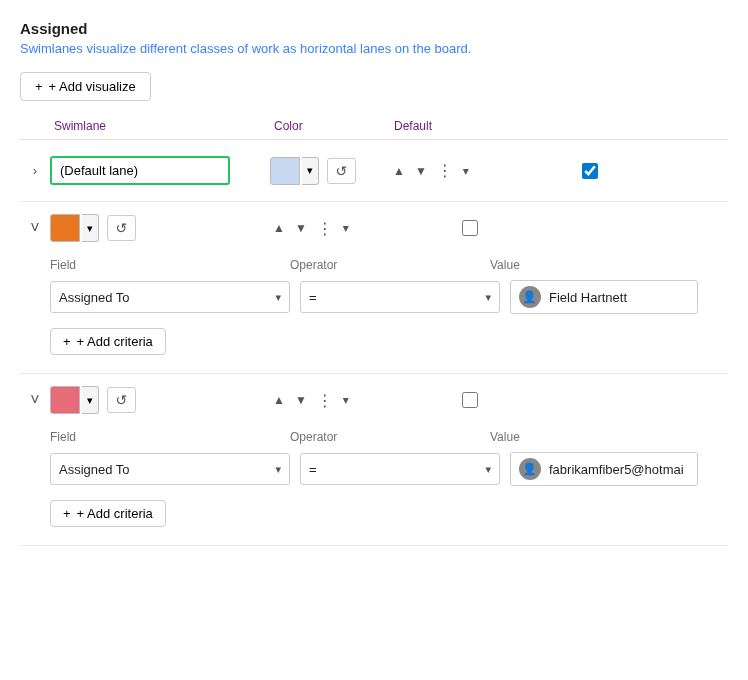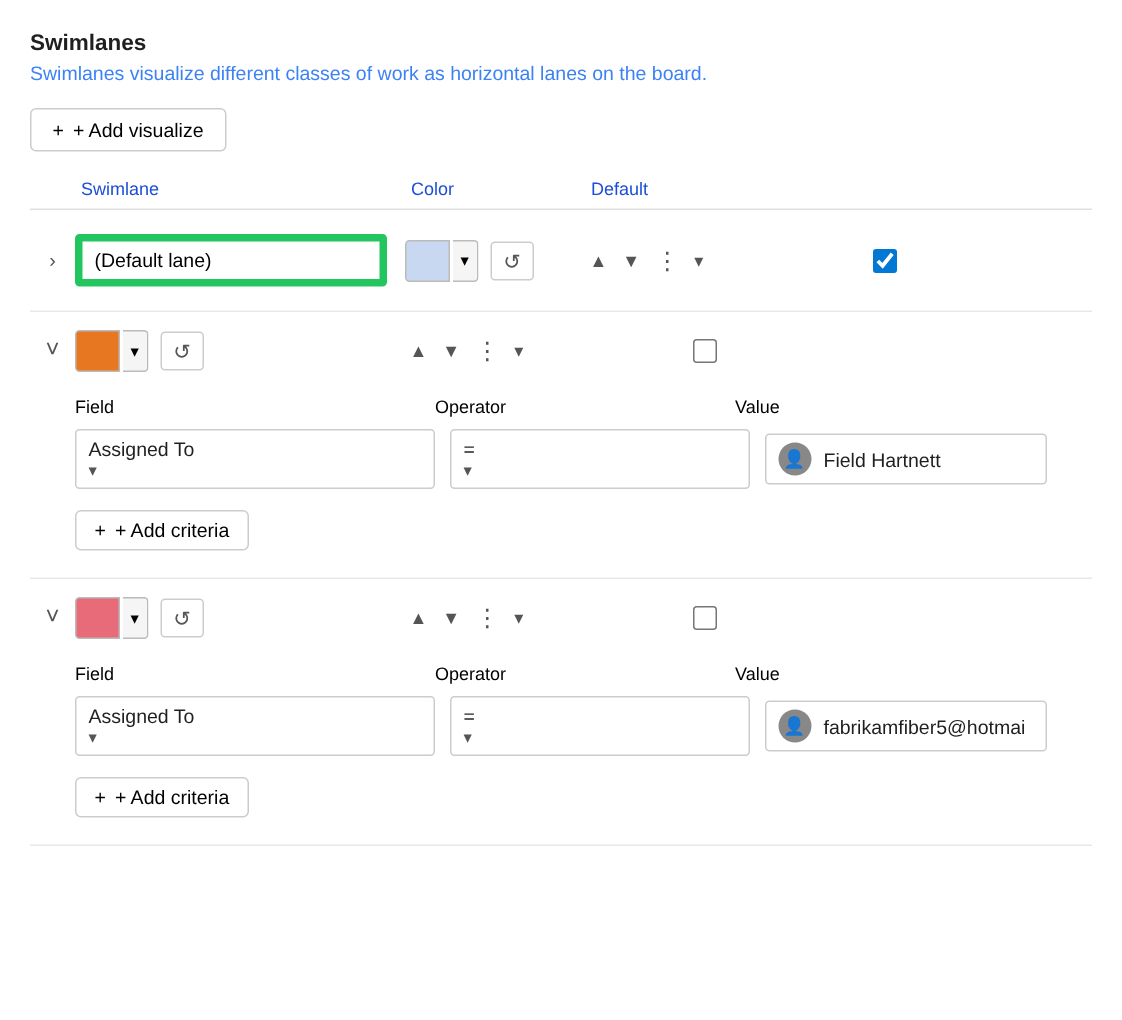--- a/index.html
+++ b/index.html
@@ -23,21 +23,21 @@
       border-radius: 4px;
       cursor: pointer;
       font-size: 13px;
       font-weight: 500;
       margin-bottom: 18px;
     }
     .col-headers {
       display: grid;
       grid-template-columns: 30px 220px 120px 160px 80px;
       font-size: 12px;
-      color: #1d4ed8;
+      color: #701a75;
       padding: 0 0 6px 0;
       border-bottom: 1px solid #e0e0e0;
       margin-bottom: 8px;
     }
     .col-headers span { padding: 0 4px; }
     .swimlane-block {
       border-bottom: 1px solid #e8e8e8;
       margin-bottom: 4px;
       padding-bottom: 8px;
     }
@@ -49,25 +49,25 @@
     }
     .expand-btn {
       background: none;
       border: none;
       cursor: pointer;
       font-size: 13px;
       color: #555;
       padding: 2px 4px;
     }
     .lane-name-input {
-      border: 5px solid #22c55e;
+      border: 2px solid #22c55e;
       border-radius: 3px;
       padding: 5px 8px;
       font-size: 13px;
-      width: 208px;
+      width: 180px;
     }
     .color-row {
       display: flex;
       align-items: center;
       gap: 2px;
     }
     .color-swatch {
       width: 30px;
       height: 28px;
       border: 1px solid #bbb;
@@ -128,41 +128,41 @@
       cursor: pointer;
       accent-color: #0078d4;
     }
     .criteria-section {
       padding: 8px 30px 10px 30px;
     }
     .criteria-labels {
       display: grid;
       grid-template-columns: 240px 200px 1fr;
       font-size: 12px;
-      color: #000000;
+      color: #737373;
       margin-bottom: 8px;
     }
     .criteria-row {
       display: grid;
       grid-template-columns: 240px 200px 1fr;
       gap: 10px;
       align-items: center;
       margin-bottom: 10px;
     }
     .field-select, .operator-select {
       display: flex;
+      align-items: center;
       border: 1px solid #ccc;
       border-radius: 3px;
       padding: 5px 8px;
       justify-content: space-between;
       font-size: 13px;
       cursor: pointer;
       background: #fff;
       min-height: 32px;
-      flex-direction: column;
     }
     .field-select .arrow, .operator-select .arrow {
       font-size: 11px;
       color: #555;
     }
     .value-field {
       display: flex;
       align-items: center;
       border: 1px solid #ccc;
       border-radius: 3px;
@@ -199,21 +199,21 @@
       font-weight: 500;
       margin-top: 4px;
     }
   </style>
 </head>
 <body>
 
 
 
 
-<h2>Swimlanes</h2>
+<h2>Assigned</h2>
 <p class="subtitle">Swimlanes visualize different classes of work as horizontal lanes on the board.</p>
 
 <button class="add-swimlane-btn">
   <span>+</span>
   <span>+ Add visualize</span>
 </button>
 
 
 <div class="col-headers">
   <span></span>

